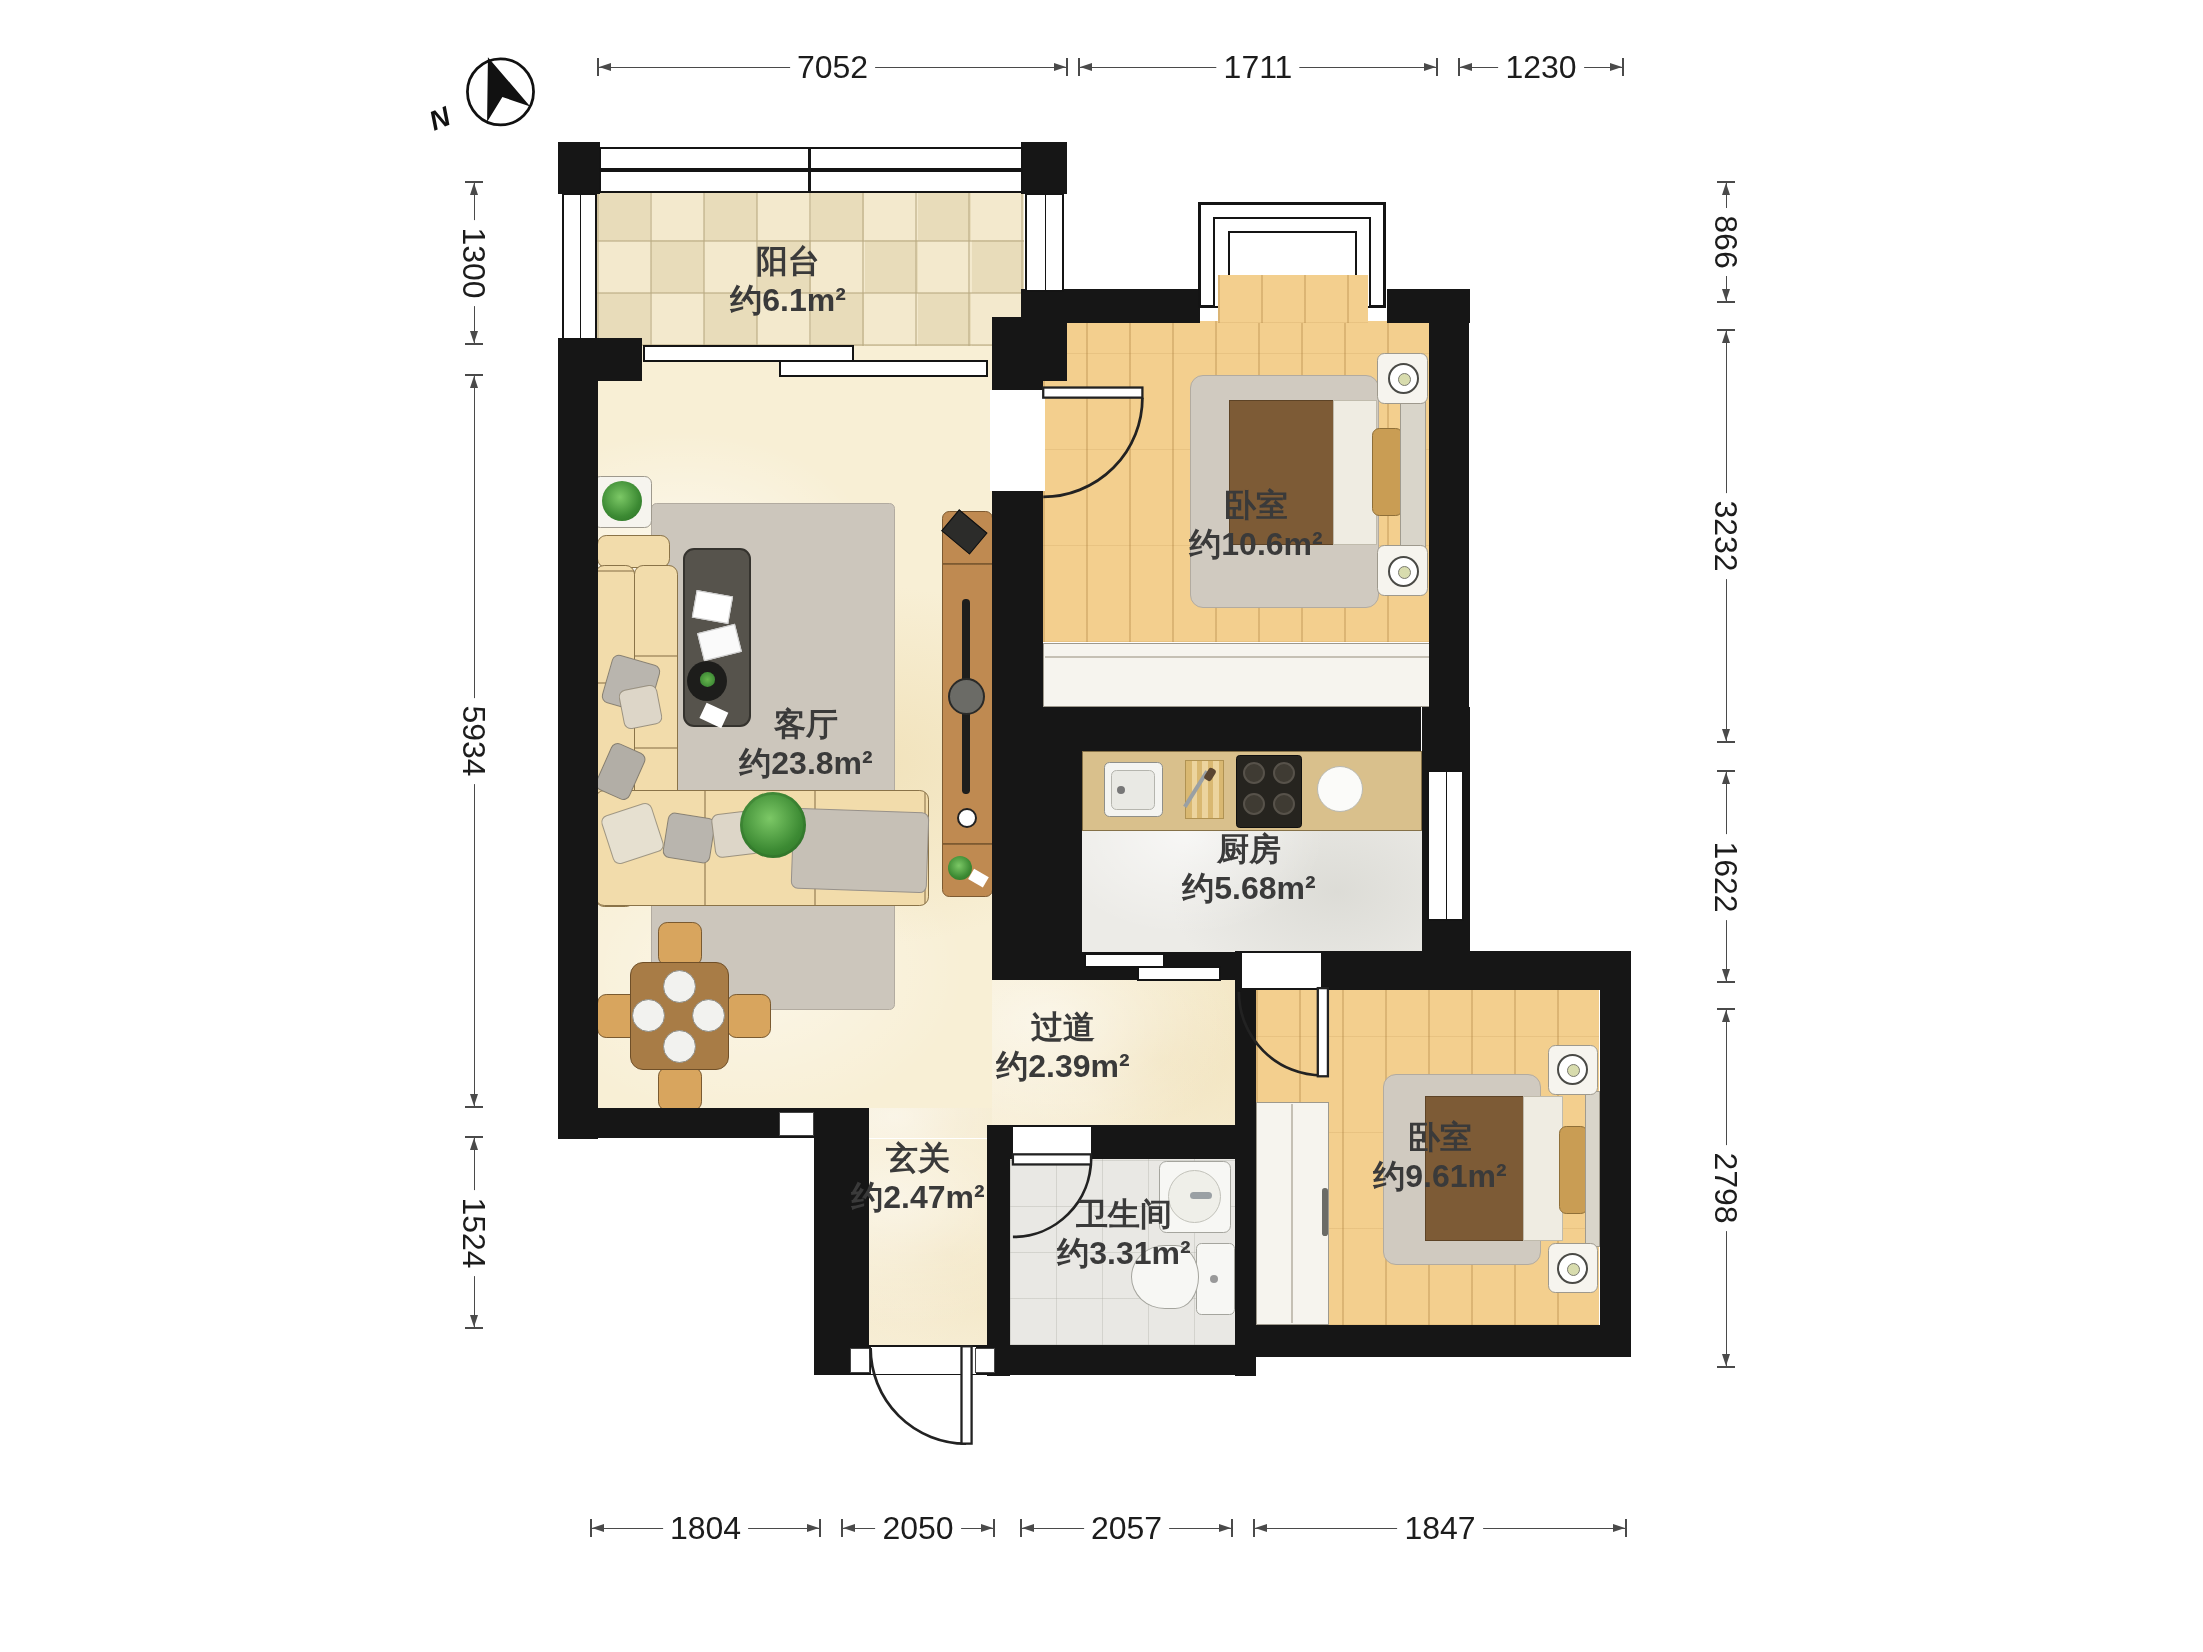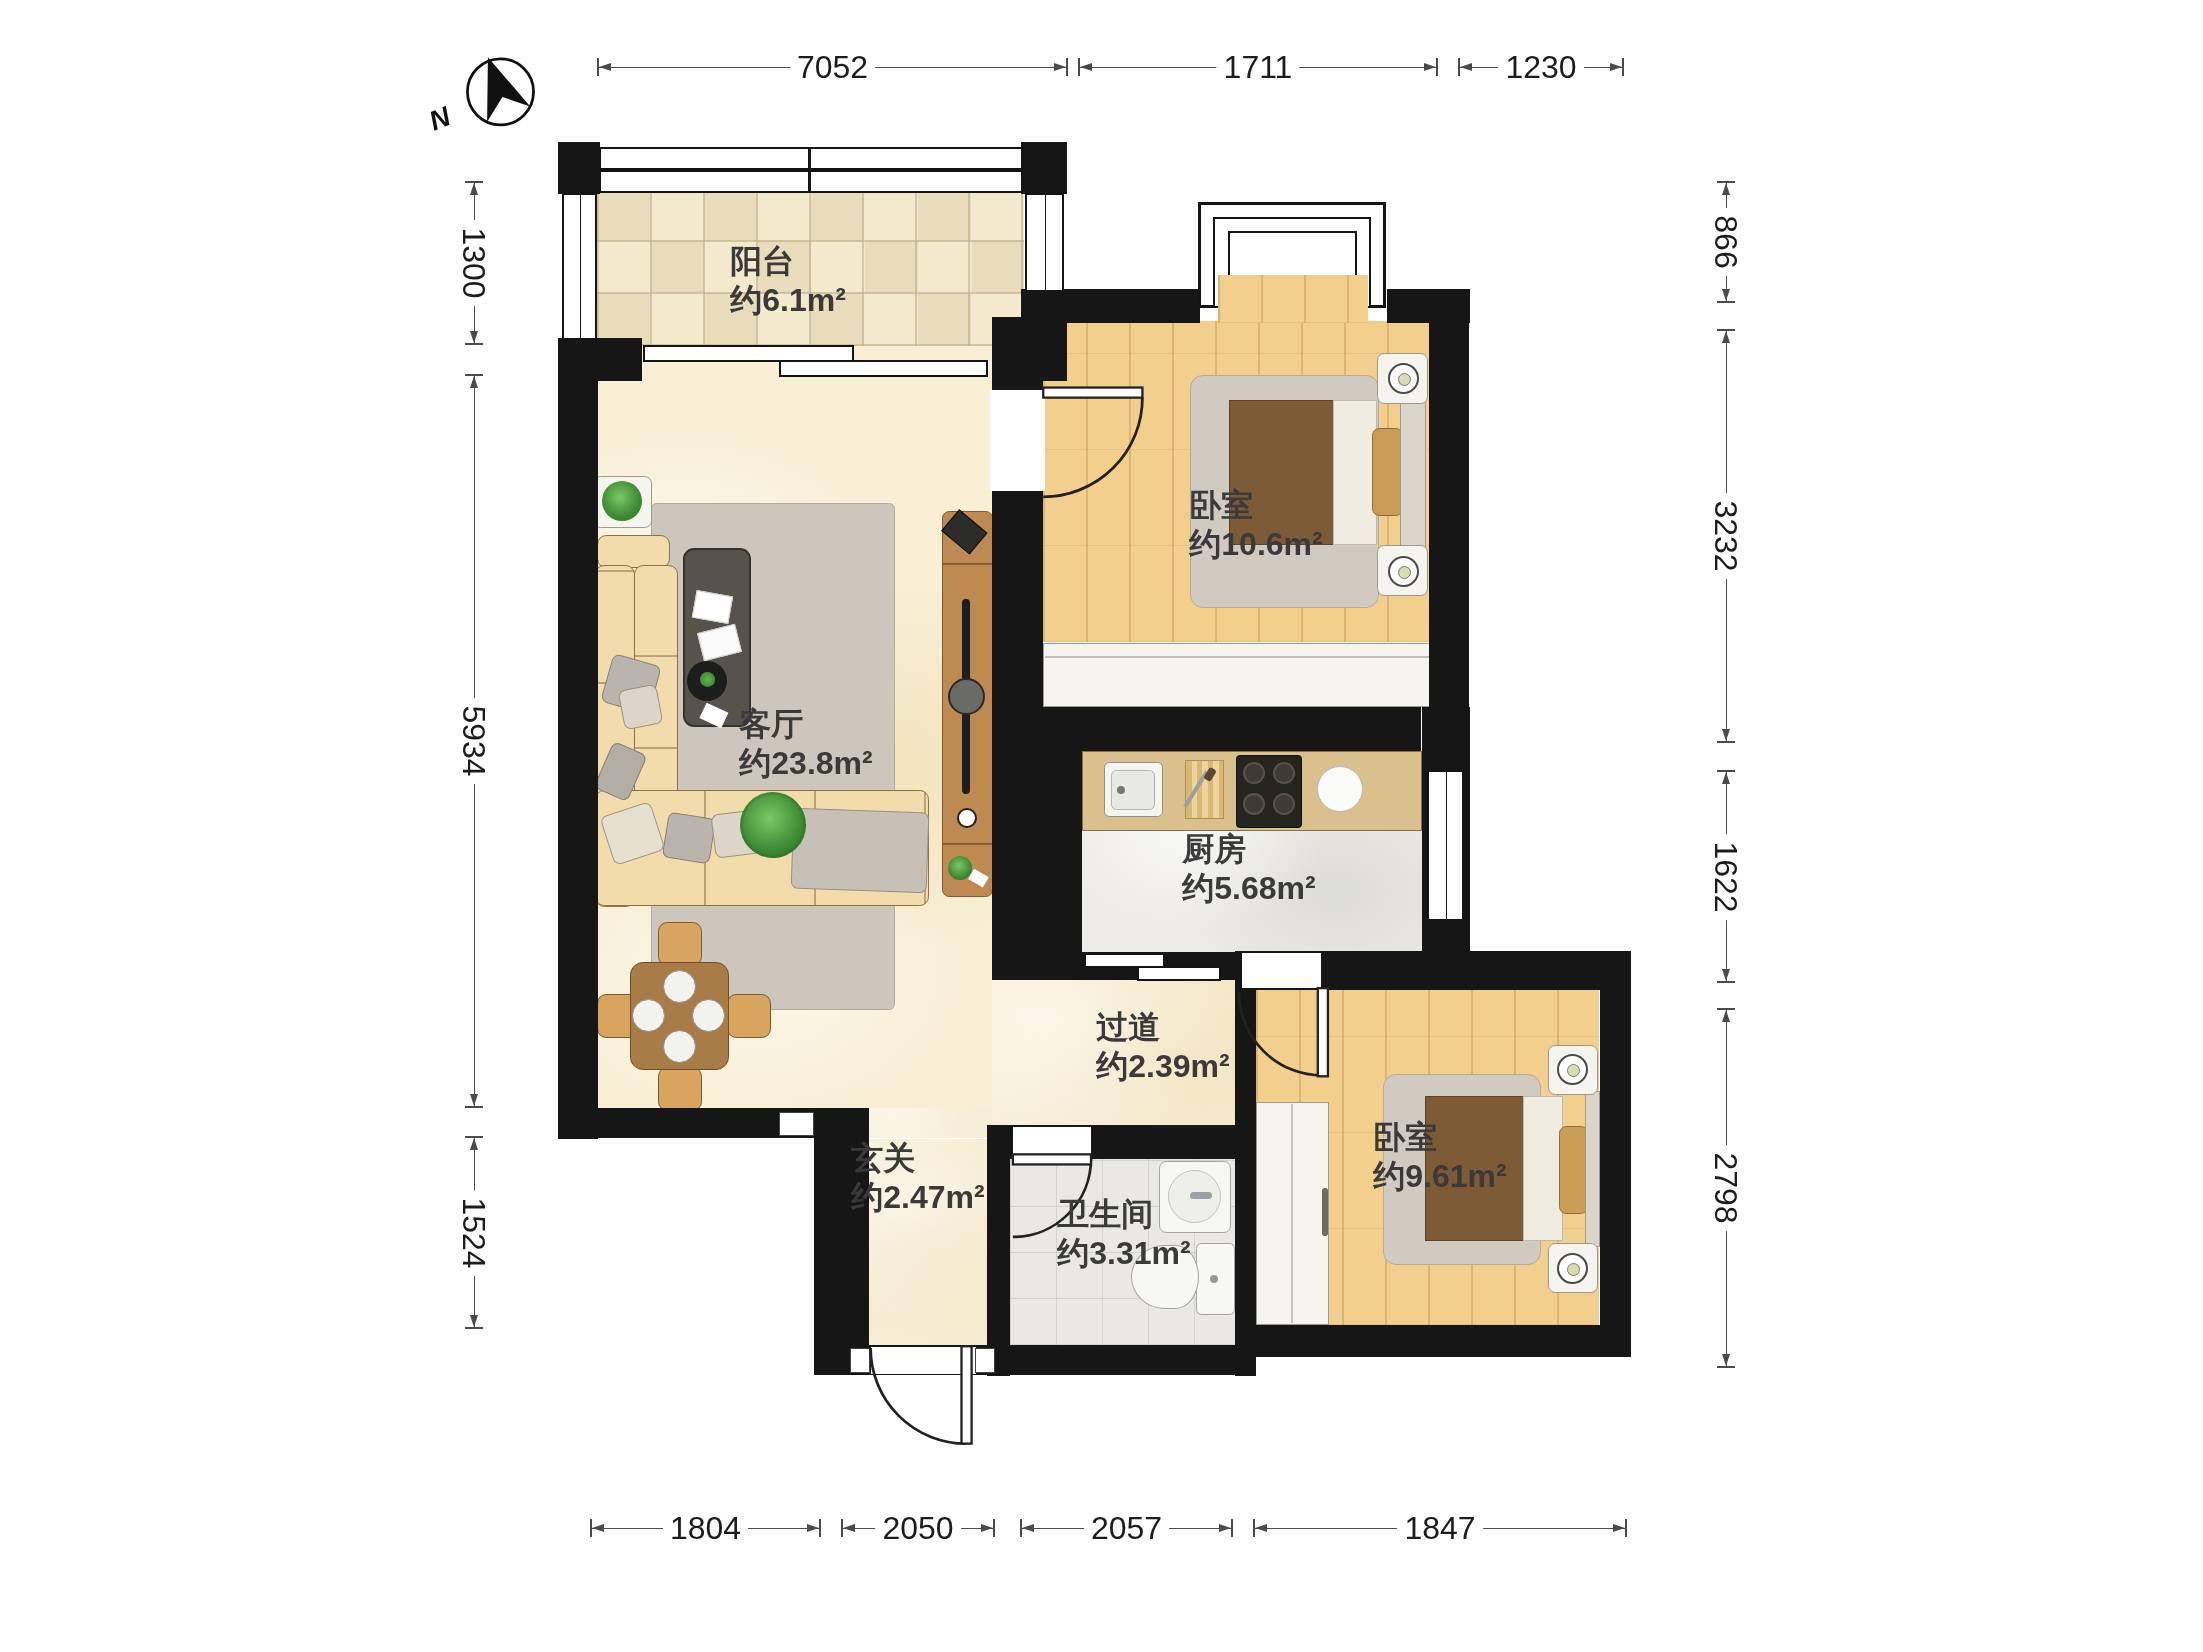--- a/index.html
+++ b/index.html
@@ -36,21 +36,21 @@
   .pillow{border-radius:7.3px;border:0.9px solid rgba(90,80,60,.5);}
   .rug{background:#ccc6bc;border:1.8px solid #b2aba0;border-radius:5.5px;}
   .woodfur{background:#a87c46;border:1.8px solid #6f4f28;}
   .chair{background:#d8a55e;border:1.8px solid #7a5a30;border-radius:9.2px;}
   .plate{background:#f2f2ef;border:1.8px solid #8e8e88;border-radius:50%;}
   .white-fur{background:#f6f4ee;border:1.8px solid #9e998d;}
   .plant{border-radius:50%;background:radial-gradient(circle at 45% 40%,#7cc866,#3c8a33 60%,#2a6d24);}
   .lamp{background:#fff;border:2.8px solid #4a4a46;border-radius:50%;}
   .lamp i{position:absolute;left:50%;top:50%;width:11px;height:11px;margin:-5.5px 0 0 -5.5px;border-radius:50%;background:#d8dcae;border:1.8px solid #7a7a70;}
   
-  .room-label{position:absolute;transform:translate(-50%,-50%);text-align:left;color:#3a3a3a;font-weight:600;font-size:32px;line-height:1.22;white-space:nowrap;}
+  .room-label{position:absolute;transform:translate(-50%,-50%);text-align:center;color:#3a3a3a;font-weight:600;font-size:32px;line-height:1.22;white-space:nowrap;}
   
   .dimh,.dimv{position:absolute;}
   .dimh{border-top:1.8px solid #4a4a4a;}
   .dimv{border-left:1.8px solid #4a4a4a;}
   .dimh i,.dimv i{position:absolute;width:0;height:0;}
   .dimh .al{left:0;top:-5.5px;border-top:4.6px solid transparent;border-bottom:4.6px solid transparent;border-right:12px solid #4a4a4a;}
   .dimh .ar{right:0;top:-5.5px;border-top:4.6px solid transparent;border-bottom:4.6px solid transparent;border-left:12px solid #4a4a4a;}
   .dimv .al{top:0;left:-5.5px;border-left:4.6px solid transparent;border-right:4.6px solid transparent;border-bottom:12px solid #4a4a4a;}
   .dimv .ar{bottom:0;left:-5.5px;border-left:4.6px solid transparent;border-right:4.6px solid transparent;border-top:12px solid #4a4a4a;}
   .dimh b.tk{position:absolute;width:1.8px;height:18.4px;background:#4a4a4a;top:-10px;}
@@ -356,21 +356,21 @@
     <span>约10.6m²</span>
   </div>
   <div class="room-label" style="left:806px;top:744px;">
     <span>客厅</span><br>
     <span>约23.8m²</span>
   </div>
   <div class="room-label" style="left:1249px;top:869px;">
     <span>厨房</span><br>
     <span>约5.68m²</span>
   </div>
-  <div class="room-label" style="left:1163px;top:1047px;">
+  <div class="room-label" style="left:1063px;top:1047px;">
     <span>过道</span><br>
     <span>约2.39m²</span>
   </div>
   <div class="room-label" style="left:1440px;top:1157px;">
     <span>卧室</span><br>
     <span>约9.61m²</span>
   </div>
   <div class="room-label" style="left:918px;top:1178px;">
     <span>玄关</span><br>
     <span>约2.47m²</span>

